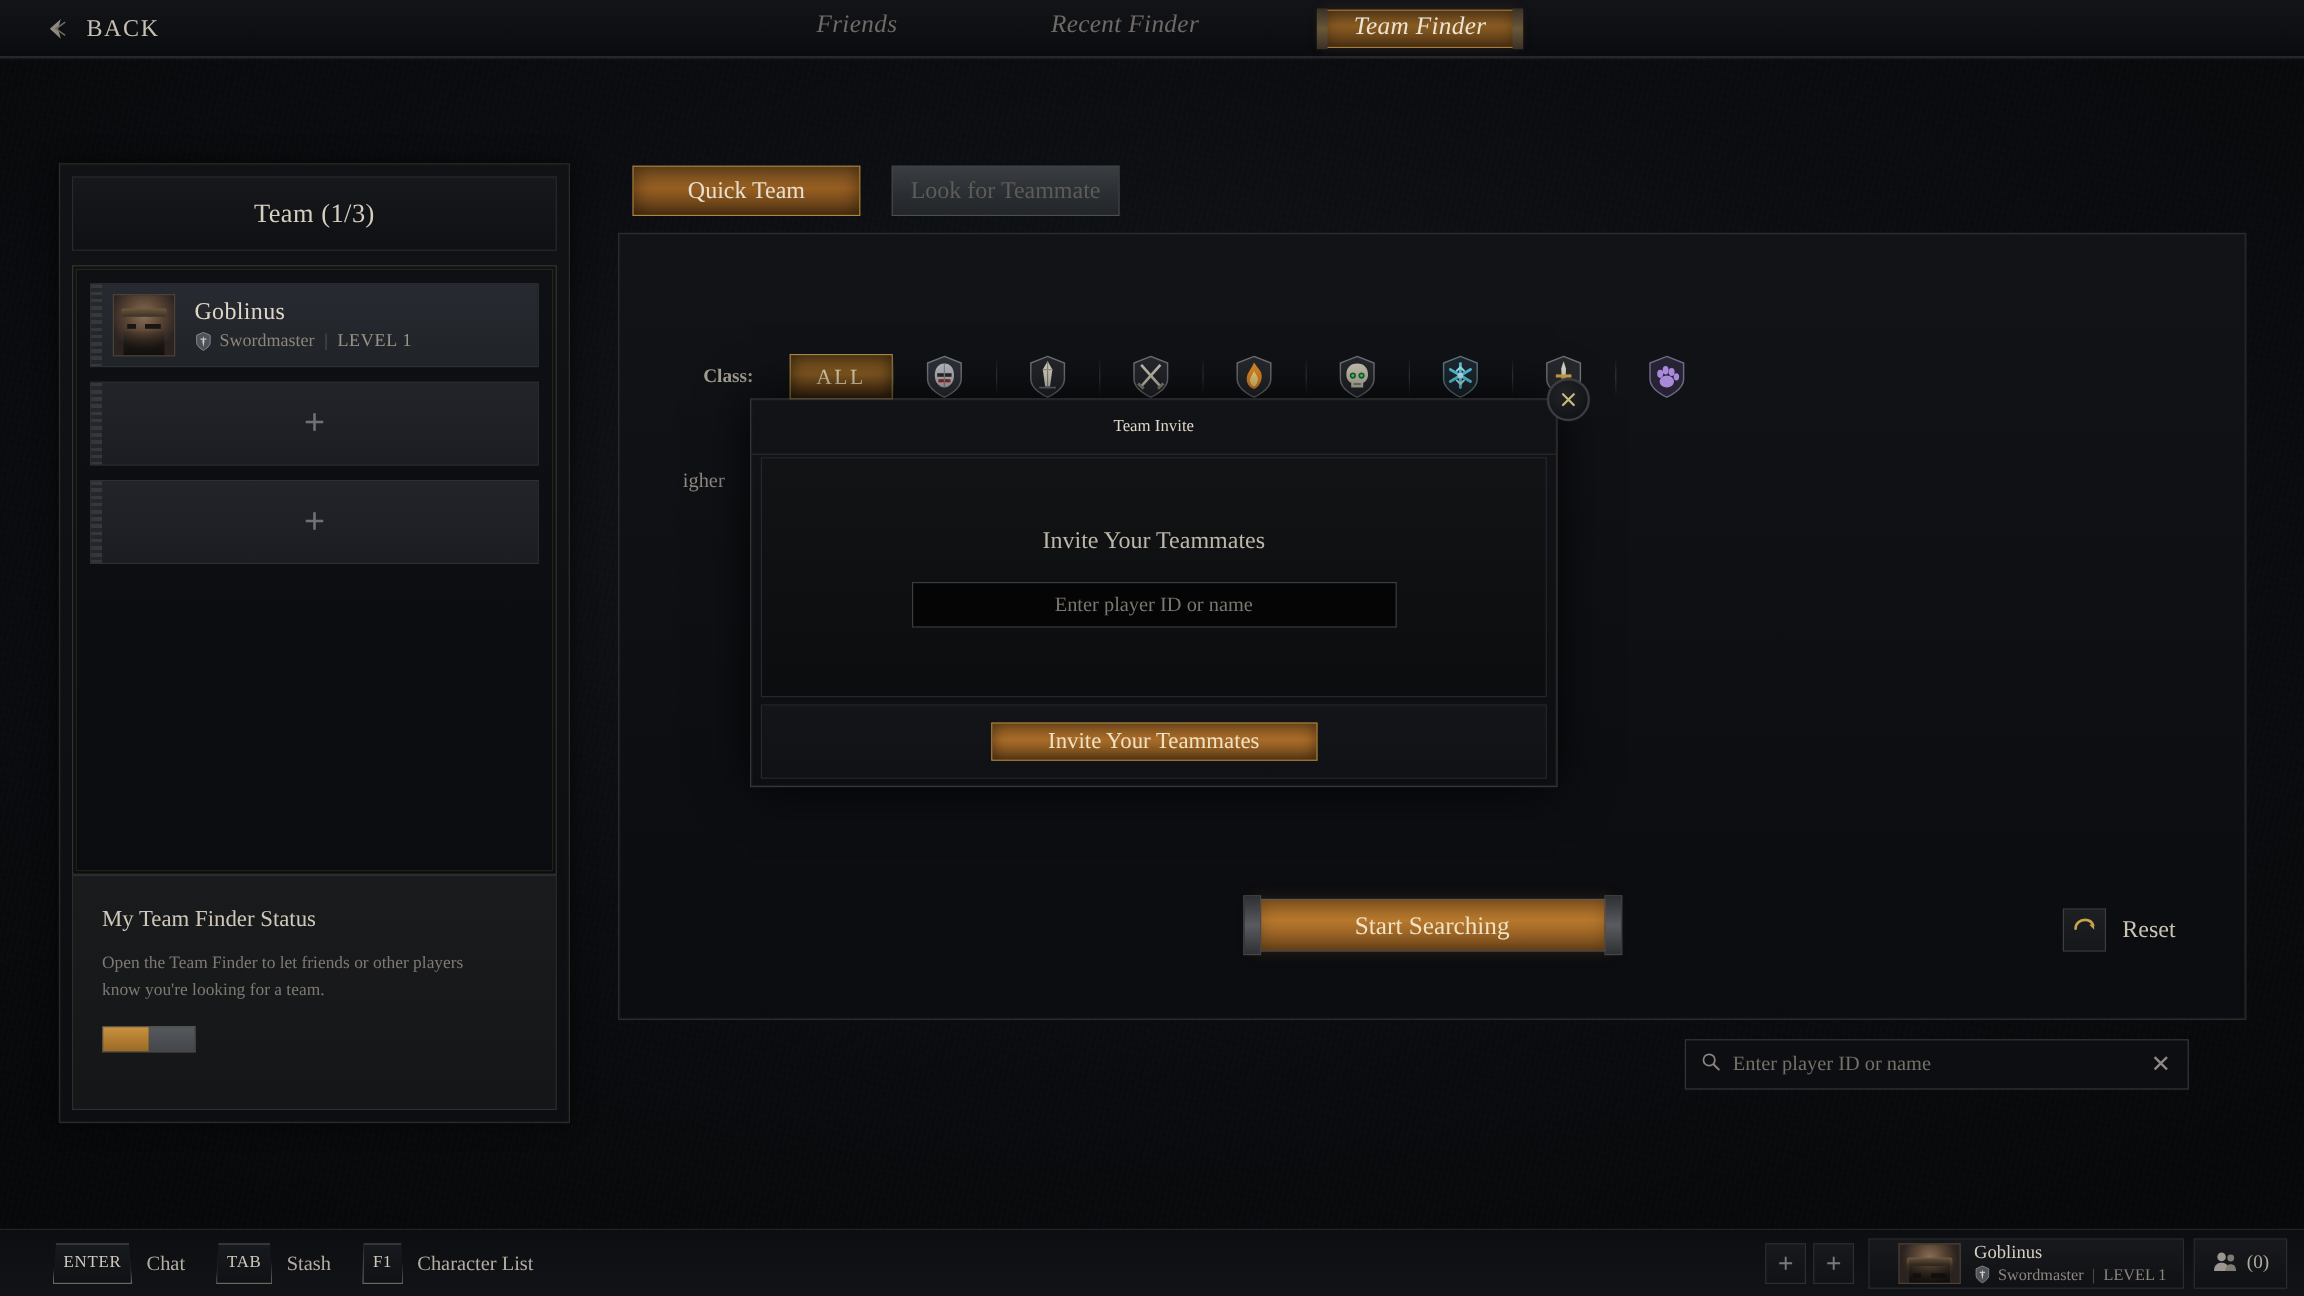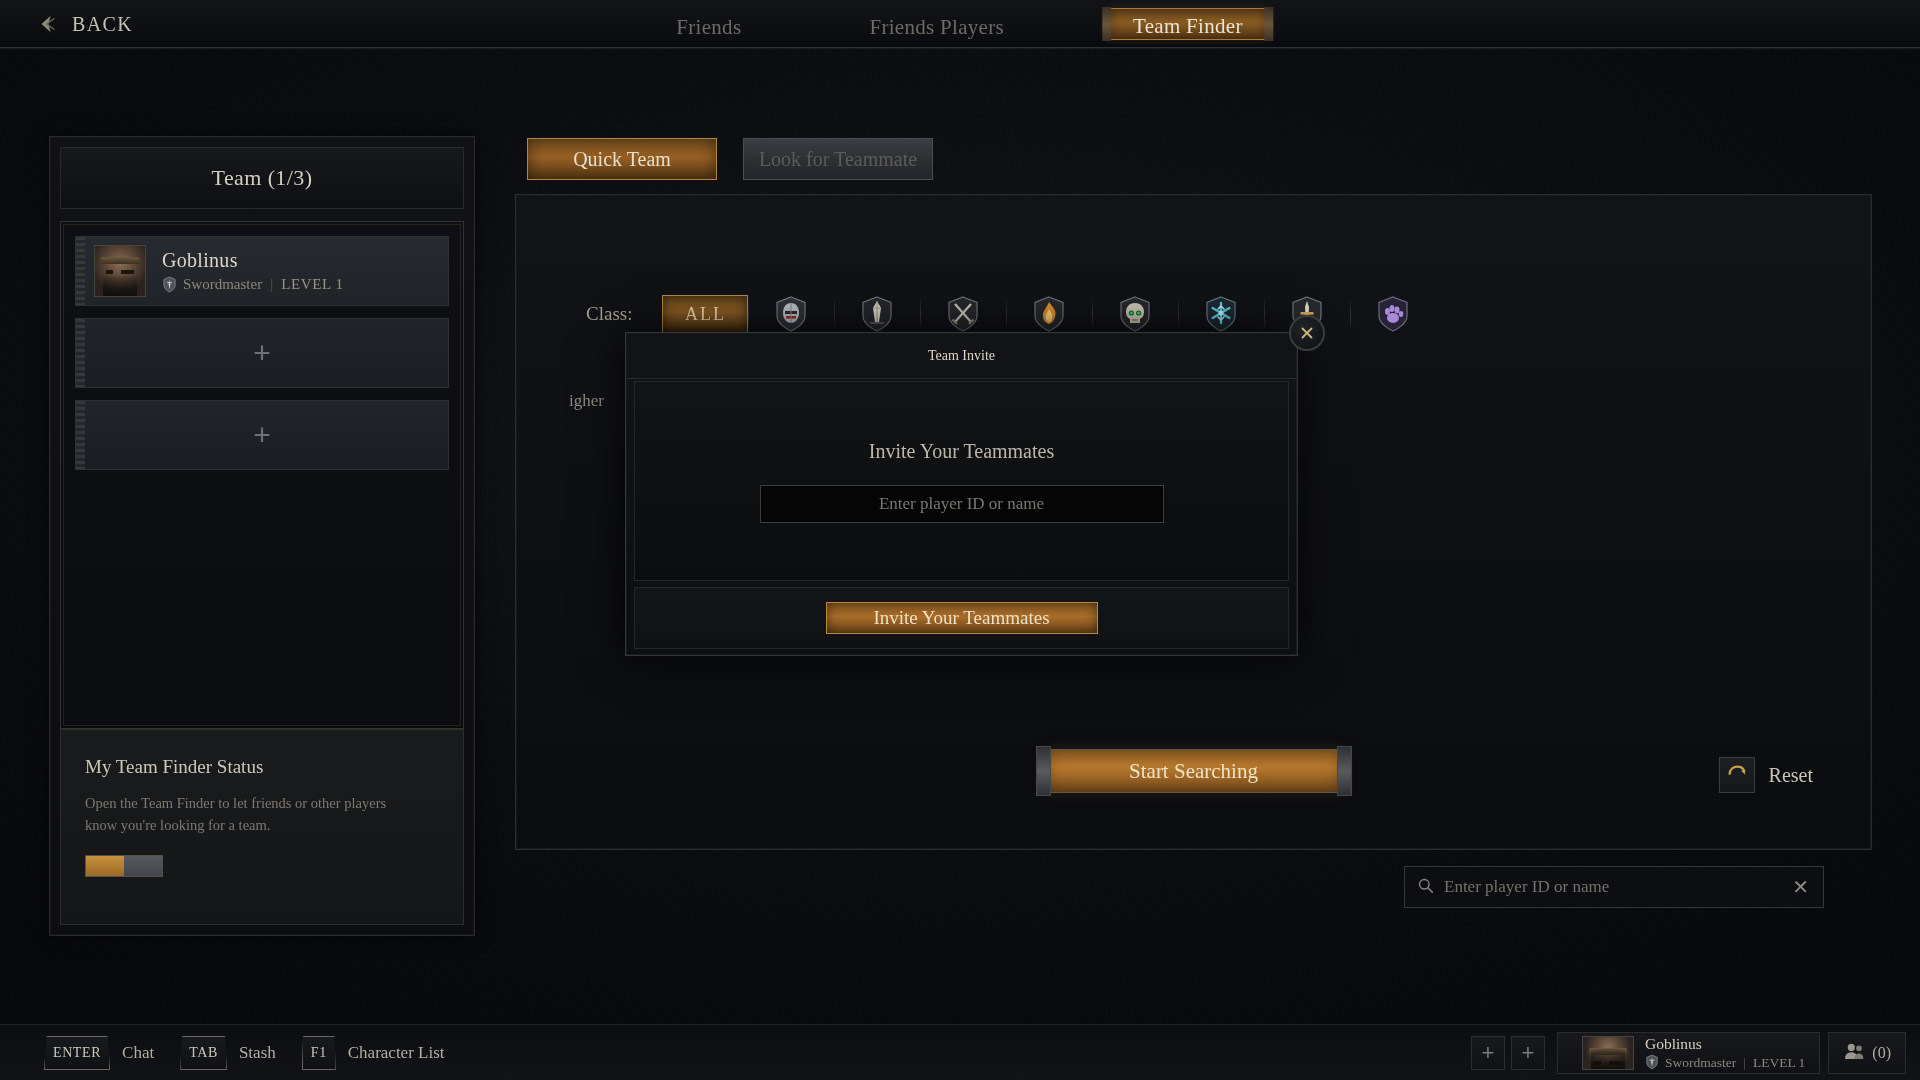--- a/index.html
+++ b/index.html
@@ -61,22 +61,22 @@
   }
   .nav-tab {
     padding: 0 38px; height: 48px; display: flex; align-items: center;
     font-size: 21px; color: #6e6b66; cursor: pointer; white-space: nowrap;
     letter-spacing: .3px;
   }
   .nav-tab.active {
     color: #ece4d4;
   }
   .nav-tab-inner {
-    display:flex; align-items:flex-end; justify-content:center;
-    height: 32px; padding: 0 26px; position: relative;
+    display:flex; align-items:flex-start; justify-content:center;
+    height: 32px; padding: 0 26px; position: relative; font-style: italic;
   }
   .nav-tab.active .nav-tab-inner {
     background: linear-gradient(180deg, #6d4a1f 0%, #8a5c22 42%, #5e3d18 100%);
     border: 1px solid #a87b38;
     box-shadow: inset 0 0 14px rgba(0,0,0,.55), 0 0 10px rgba(150,100,40,.22);
   }
   .nav-tab.active .nav-tab-inner::before,
   .nav-tab.active .nav-tab-inner::after{
     content:""; position:absolute; top:-2px; bottom:-2px; width:9px;
     background: linear-gradient(180deg, #3a3027, #6a5738, #3a3027);
@@ -208,21 +208,21 @@
     position: absolute; left: 10px; right: 0; top: 58px; bottom: 86px;
     border: 1px solid #2d2c28;
     background: linear-gradient(180deg, #121317 0%, #0e0f13 60%, #0b0c0f 100%);
     box-shadow: inset 0 0 0 1px #171920;
   }
 
   .class-row {
     position: absolute; left: 70px; top: 96px; right: 60px;
     display: flex; align-items: center; gap: 0;
   }
-  .class-label { font-size: 19px; color: #a39d92; margin-right: 30px; white-space: nowrap; }
+  .class-label { font-size: 16px; color: #a39d92; margin-right: 30px; white-space: nowrap; font-weight: bold; }
   .class-items { display: flex; align-items: center; }
   .class-item {
     width: 86px; height: 46px; display: flex; align-items: center; justify-content: center;
     cursor: pointer; position: relative;
   }
   .class-item + .class-item::before{
     content:""; position:absolute; left:0; top:6px; bottom:6px; width:1px;
     background: linear-gradient(180deg, rgba(255,255,255,0), rgba(150,145,135,.28), rgba(255,255,255,0));
   }
   .class-all {
@@ -392,21 +392,21 @@
     </div>
 
     <div class="nav-tabs">
       <div class="nav-tab">
         <span class="nav-tab-inner">
             <span>Friends</span>
           </span>
       </div>
       <div class="nav-tab">
         <span class="nav-tab-inner">
-            <span>Friends Players</span>
+            <span>Recent Finder</span>
           </span>
       </div>
       <div class="nav-tab active">
         <span class="nav-tab-inner">
             <span>Team Finder</span>
           </span>
       </div>
     </div>
   </div>
 

